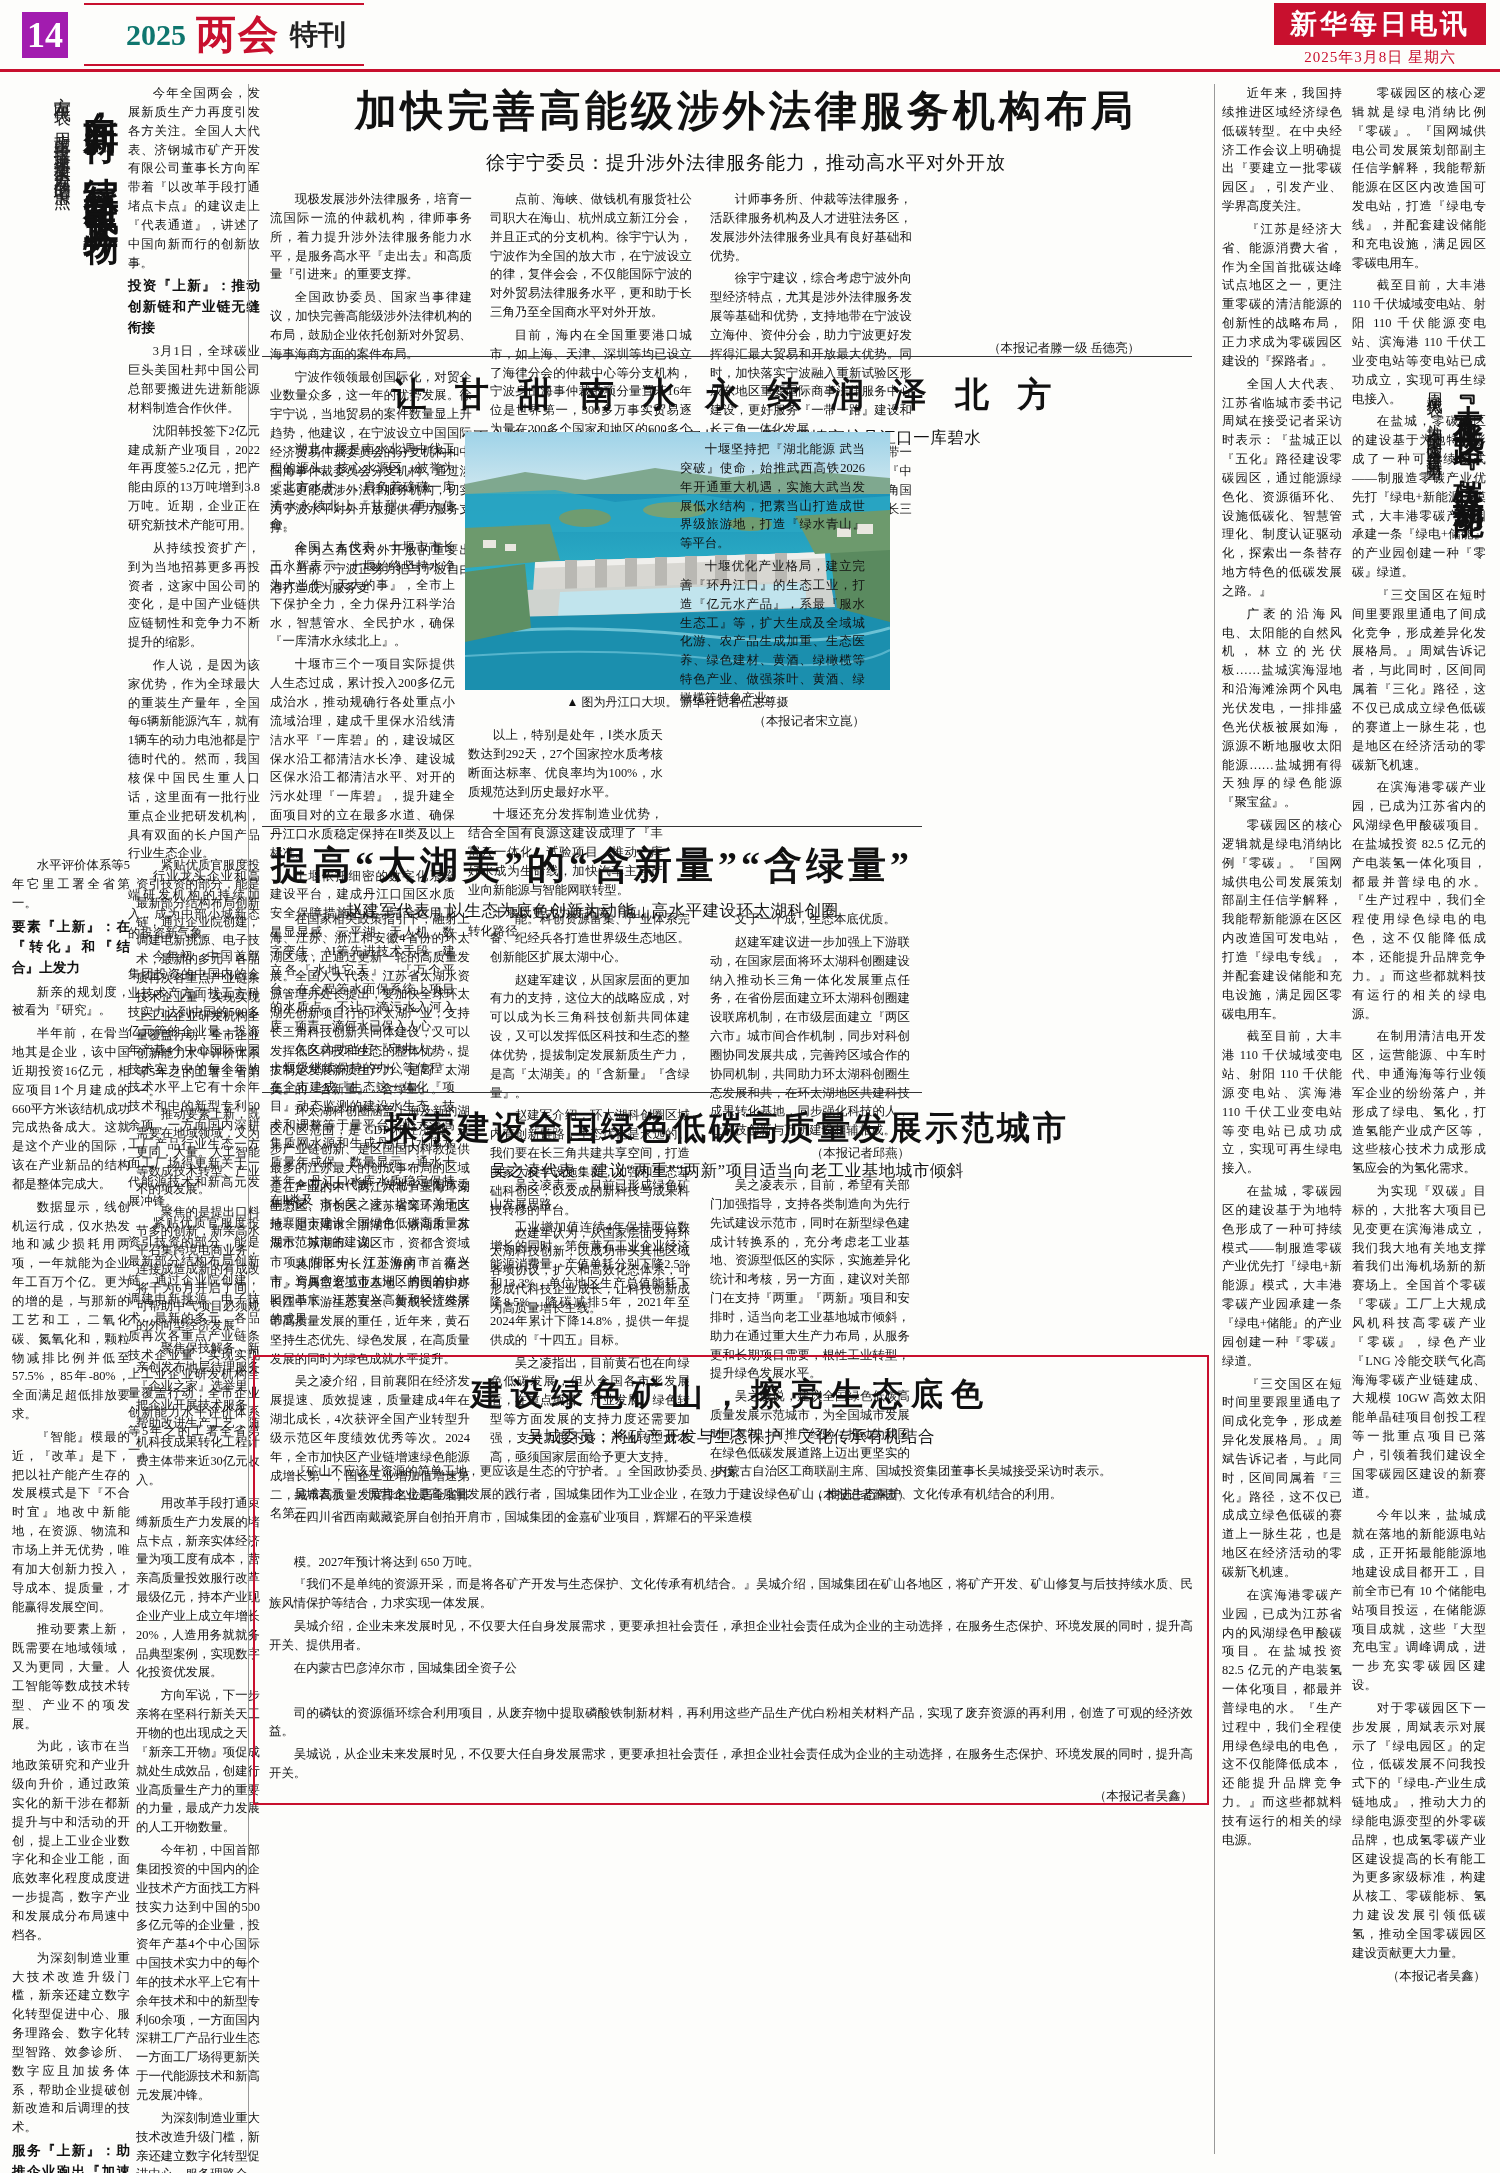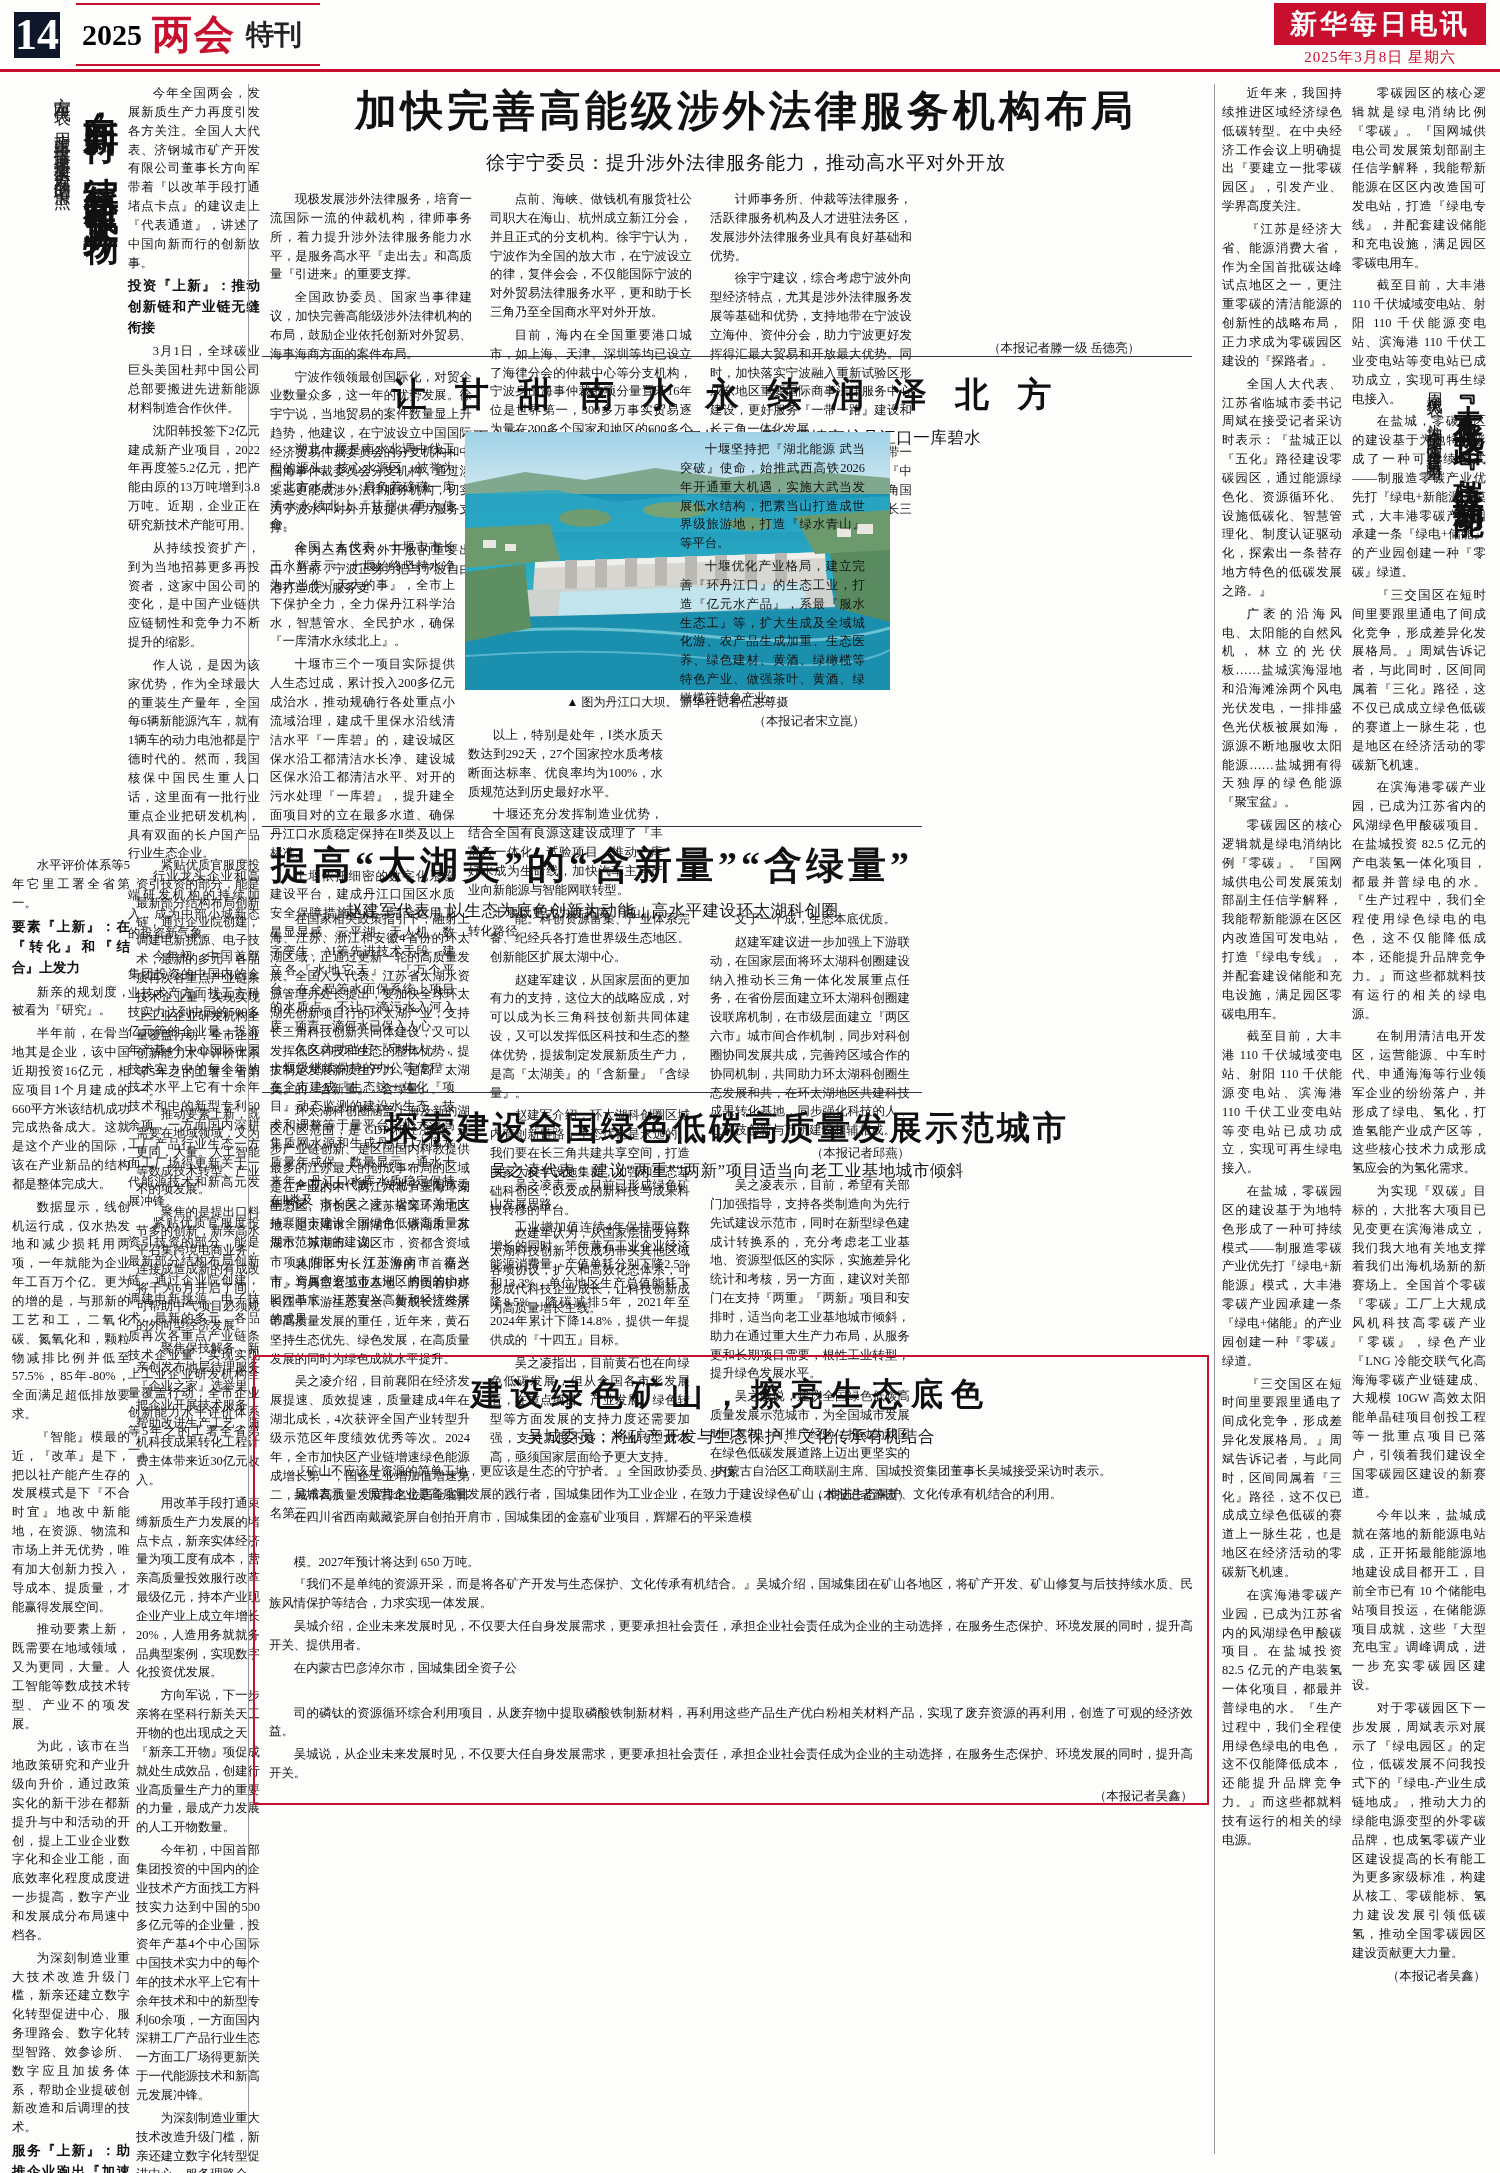--- a/index.html
+++ b/index.html
@@ -12,31 +12,31 @@
     position:relative;
     overflow:hidden;
   }
   
   .masthead {
     position:absolute; left:0; top:0; width:1500px; height:72px;
     border-bottom:3px solid #c8102e;
     display:flex; align-items:center;
   }
   .page-number {
-    width:46px; height:46px; margin-left:14px;
-    background:#0f172a; color:#fff;
-    font-size:44px; font-weight:bold; line-height:46px; text-align:center;
+    width:46px; height:46px; margin-left:22px;
+    background:#a21caf; color:#fff;
+    font-size:36px; font-weight:bold; line-height:46px; text-align:center;
     font-family:"Liberation Serif", serif;
   }
   .special-title {
     margin-left:16px; display:flex; align-items:center; gap:10px;
     border:2px solid #c8102e; border-left:none; border-right:none;
     padding:2px 18px 2px 6px;
   }
-  .special-year { font-size:30px; color:#000000; font-weight:bold; font-family:"Liberation Serif", serif;}
+  .special-year { font-size:30px; color:#0f766e; font-weight:bold; font-family:"Liberation Serif", serif;margin-left:36px;}
   .special-big { font-size:40px; color:#c8102e; font-weight:bold; letter-spacing:2px; }
   .special-sub { font-size:28px; color:#222; font-weight:bold; }
   .masthead-right {
     margin-left:auto; margin-right:14px; text-align:center;
     display:flex; flex-direction:column; align-items:center;
   }
   .brand-name {
     background:#c8102e; color:#fff; font-size:27px; font-weight:bold;
     padding:3px 16px; letter-spacing:3px;
   }

